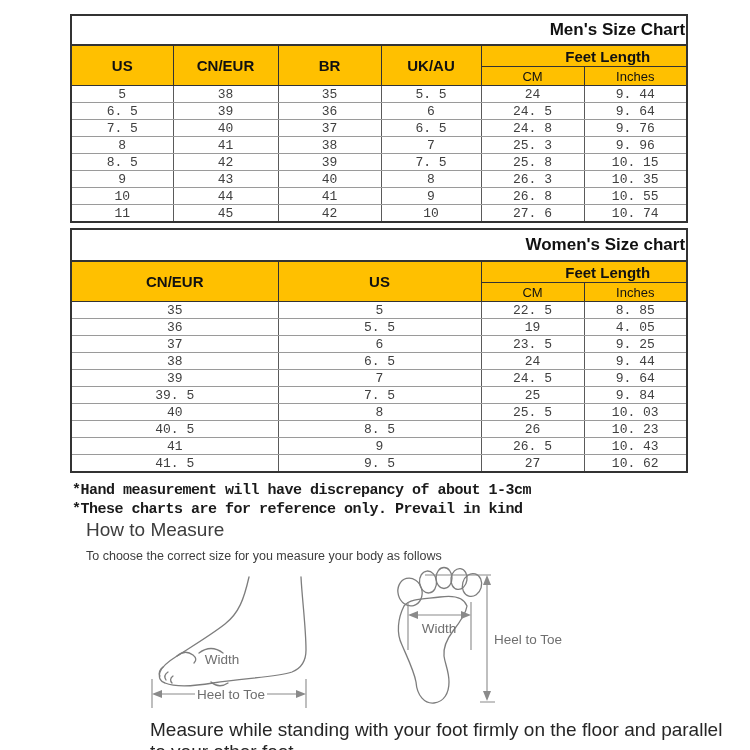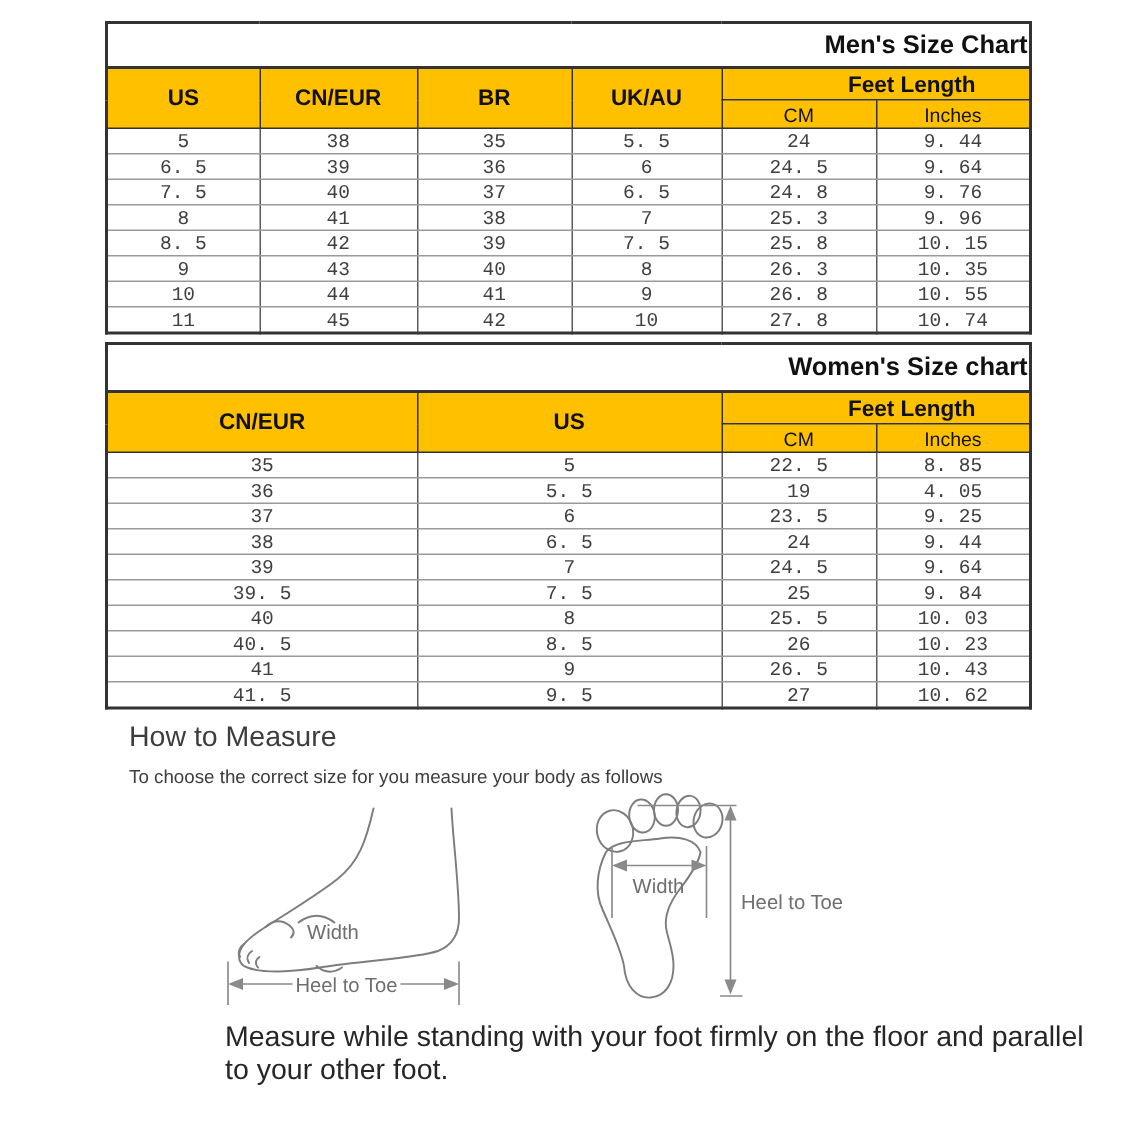--- a/index.html
+++ b/index.html
@@ -151,21 +151,21 @@
         <td>41</td>
         <td>9</td>
         <td>26. 8</td>
         <td>10. 55</td>
       </tr>
       <tr>
         <td>11</td>
         <td>45</td>
         <td>42</td>
         <td>10</td>
-        <td>27. 8</td>
+        <td>27. 6</td>
         <td>10. 74</td>
       </tr>
     </tbody>
 </table>
 
 <table class="size-table womens">
   <colgroup>
     <col style="width:207px">
       <col style="width:203px">
     <col style="width:103px">
@@ -243,20 +243,22 @@
       <tr>
         <td>41. 5</td>
         <td>9. 5</td>
         <td>27</td>
         <td>10. 62</td>
       </tr>
     </tbody>
 </table>
 
 <div class="notes">
+  <div>*Hand measurement will have discrepancy of about 1-3cm</div>
+  <div>*These charts are for reference only. Prevail in kind</div>
 </div>
 
 <div class="htm-heading">How to Measure</div>
 <div class="htm-sub">To choose the correct size for you measure your body as follows</div>
 
 <div class="diagrams">
 
   <svg class="svg-side" width="172" height="142" viewBox="0 0 172 142">
     <path class="diagram-stroke" d="M104,6 C99,28 94,42 80,53 C66,64 46,76 32,85 C24,90 17,95 15,101 C13,107 16,111 20,112 C30,116 50,115 68,112 C100,107 132,106 147,101 C157,97 161,89 161,79 C161,57 157,27 156,6"></path>
     <path class="diagram-stroke" d="M32,85 q8,-7 16,-1 q5,4 1,8"></path>

